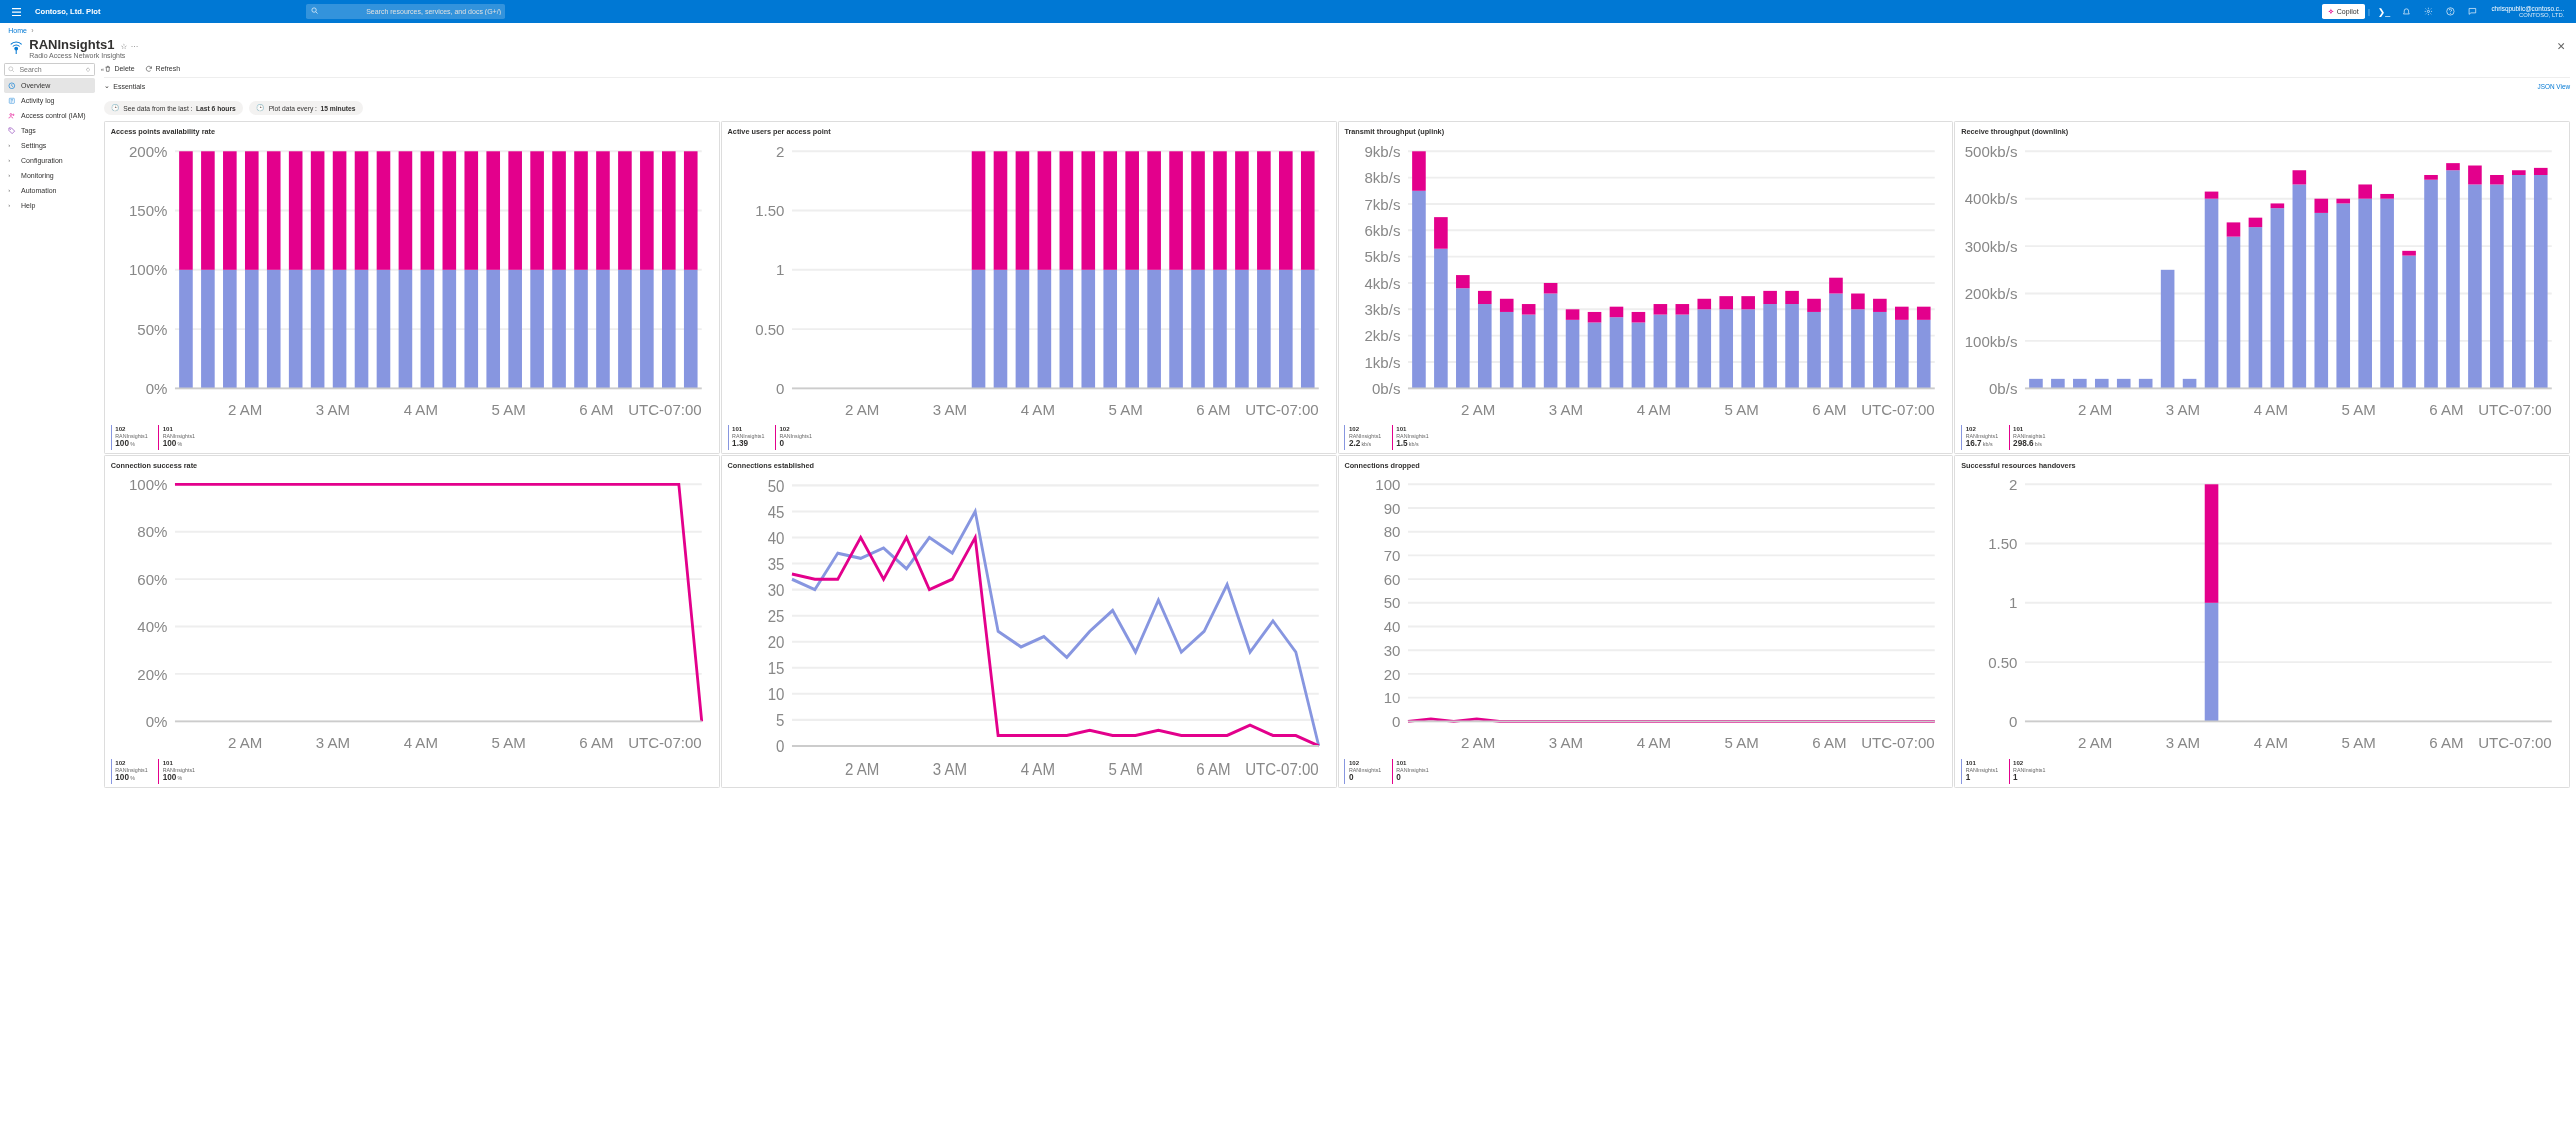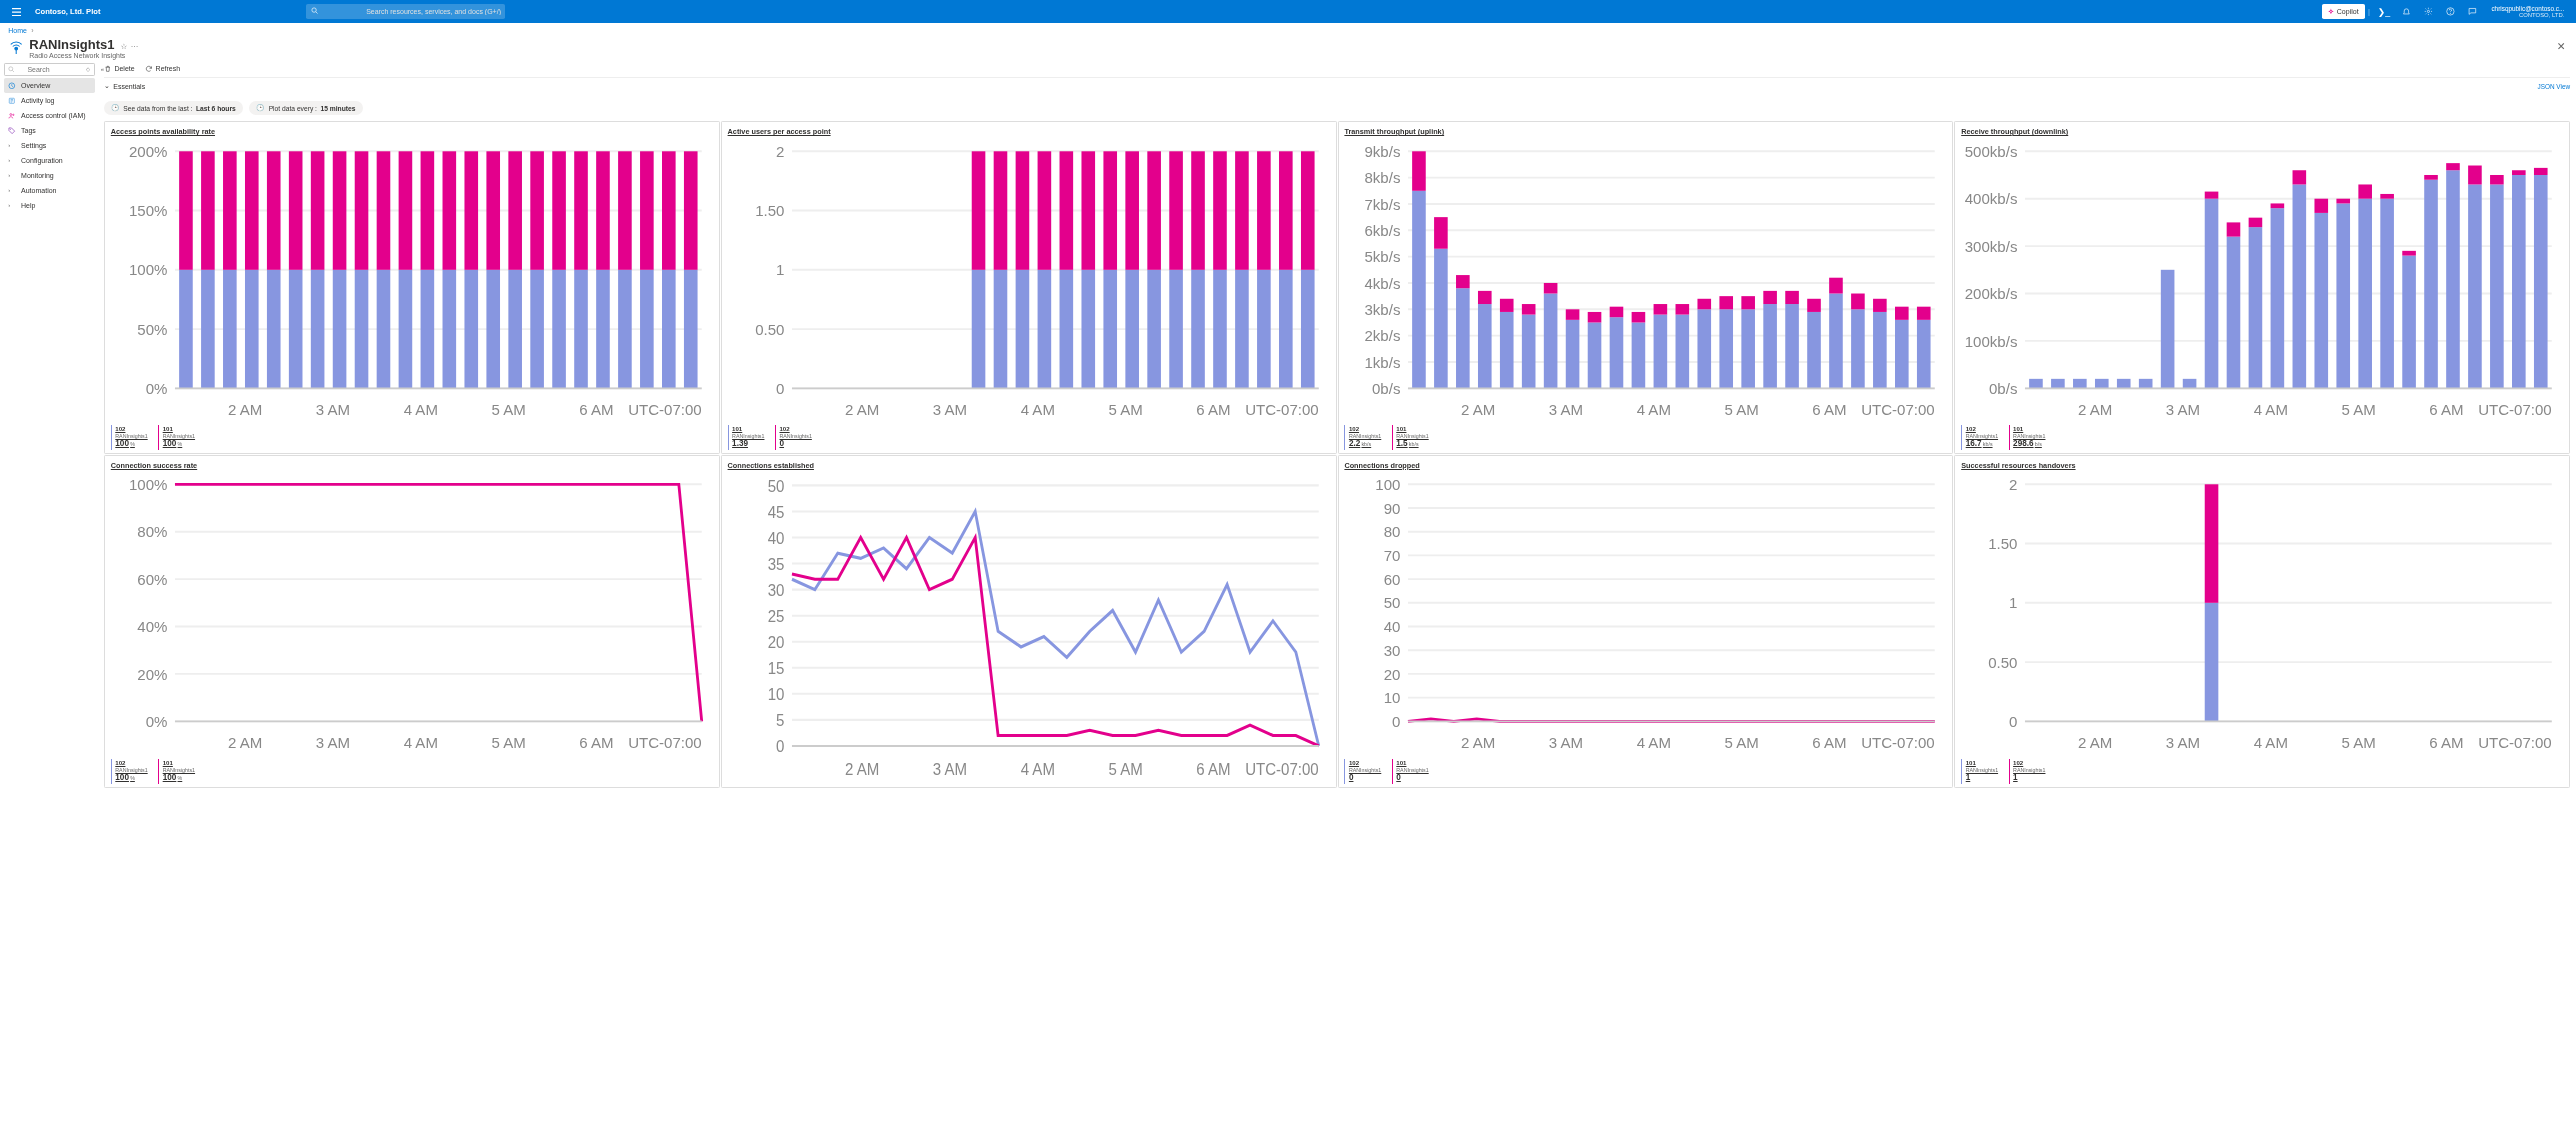--- a/index.html
+++ b/index.html
@@ -27,21 +27,21 @@
 .res-header { display:flex; align-items:flex-start; padding: 0 8.2px 3.5px; }
 .res-icon { width:16.4px; height:16.4px; margin-right:4.7px; color:#0078d4; margin-top:1.8px; }
 .res-title { font-size:13px; font-weight:600; }
 .res-sub { font-size:7px; color:#666; }
 .res-actions { margin-left:5.9px; display:flex; gap:3.5px; align-items:center; margin-top:2.3px; color:#666; }
 .res-close { margin-left:auto; font-size:10.5px; color:#666; cursor:pointer; padding:2.3px; }
 
 
 .main { display:flex; }
 .sidebar { width:98px; padding: 0 3.5px; }
-.side-search { border:0.6px solid #ccc; border-radius:1.2px; height:13px; display:flex; align-items:center; padding:0 3.5px; margin-bottom:2px; gap:13px; position:relative; }
+.side-search { border:0.6px solid #ccc; border-radius:1.2px; height:13px; display:flex; align-items:center; padding:0 3.5px; margin-bottom:2px; gap:5px; position:relative; }
 .side-search input { border:none; outline:none; width:100%; font-size:7px; }
 .collapse-toggle { position:absolute; right:-10.5px; top:1.8px; font-size:5.9px; color:#666; cursor:pointer; }
 .side-item { display:flex; align-items:center; height:15px; padding:0 4.7px; font-size:7px; cursor:pointer; border-radius:1.8px; gap:4.7px; color:#323130; }
 .side-item.selected { background:#e5e5e5; }
 .side-ico { width:8.2px; height:8.2px; display:inline-flex; align-items:center; justify-content:center; font-size:6.4px; }
 .side-caret { color:#666; font-size:5.9px; width:8.2px; }
 
 .content { flex:1; padding: 0 5.9px; min-width:0; }
 .toolbar { display:flex; gap:10.5px; padding:1.8px 0 3.5px; font-size:7px; color:#333; }
 .toolbar .btn { display:flex; align-items:center; gap:2.9px; cursor:pointer; }
@@ -50,21 +50,21 @@
 .json-view { margin-left:auto; color:#0078d4; font-size:6.4px; cursor:pointer; }
 .tabs { display:flex; gap:13px; border-bottom:0.6px solid #e5e5e5; font-size:7.6px; }
 .tab { padding:3.5px 0 4.7px; cursor:pointer; color:#323130; }
 .tab.active { border-bottom:1.2px solid #0078d4; font-weight:600; }
 
 .pills { display:flex; gap:5.9px; padding:7px 0 5.9px; }
 .pill { background:#f3f2f1; border-radius:8.2px; height:14.6px; display:flex; align-items:center; padding:0 7.6px; font-size:6.7px; gap:3.5px; }
 .pill .val { font-weight:600; }
 
 
-.grid { display:grid; grid-template-columns: repeat(4, 1fr); gap:1px;text-decoration:underline; }
+.grid { display:grid; grid-template-columns: repeat(4, 1fr); gap:1px; }
 .card { border:0.6px solid #ddd; border-radius:1.2px; padding:4.7px 5.9px 3.5px; min-height:143px; display:flex; flex-direction:column; }
 .card-title { font-size:7.3px; font-weight:600; margin-bottom:3.5px; }
 .chart-area { position:relative; flex:1; min-height:82px; }
 .chart-area svg { width:100%; height:100%; display:block; }
 .y-label { fill:#888; font-size:8px; }
 .x-label { fill:#888; font-size:8px; text-anchor:middle; }
 .tz { fill:#888; font-size:8px; text-anchor:end; }
 .grid-line { stroke:#eee; stroke-width:1; }
 .axis-line { stroke:#ccc; stroke-width:1; }
 .bar1 { fill:#8796e0; }

